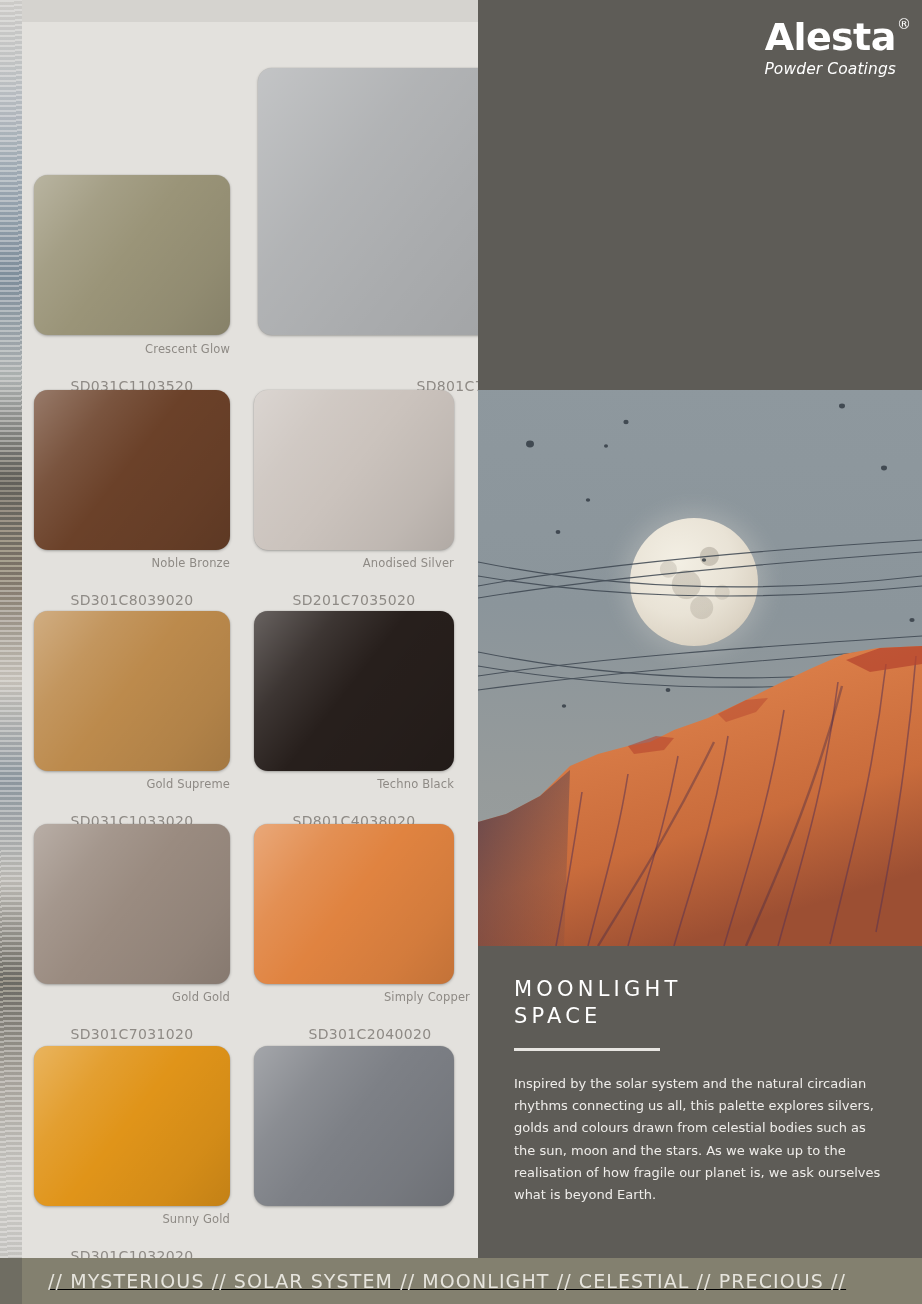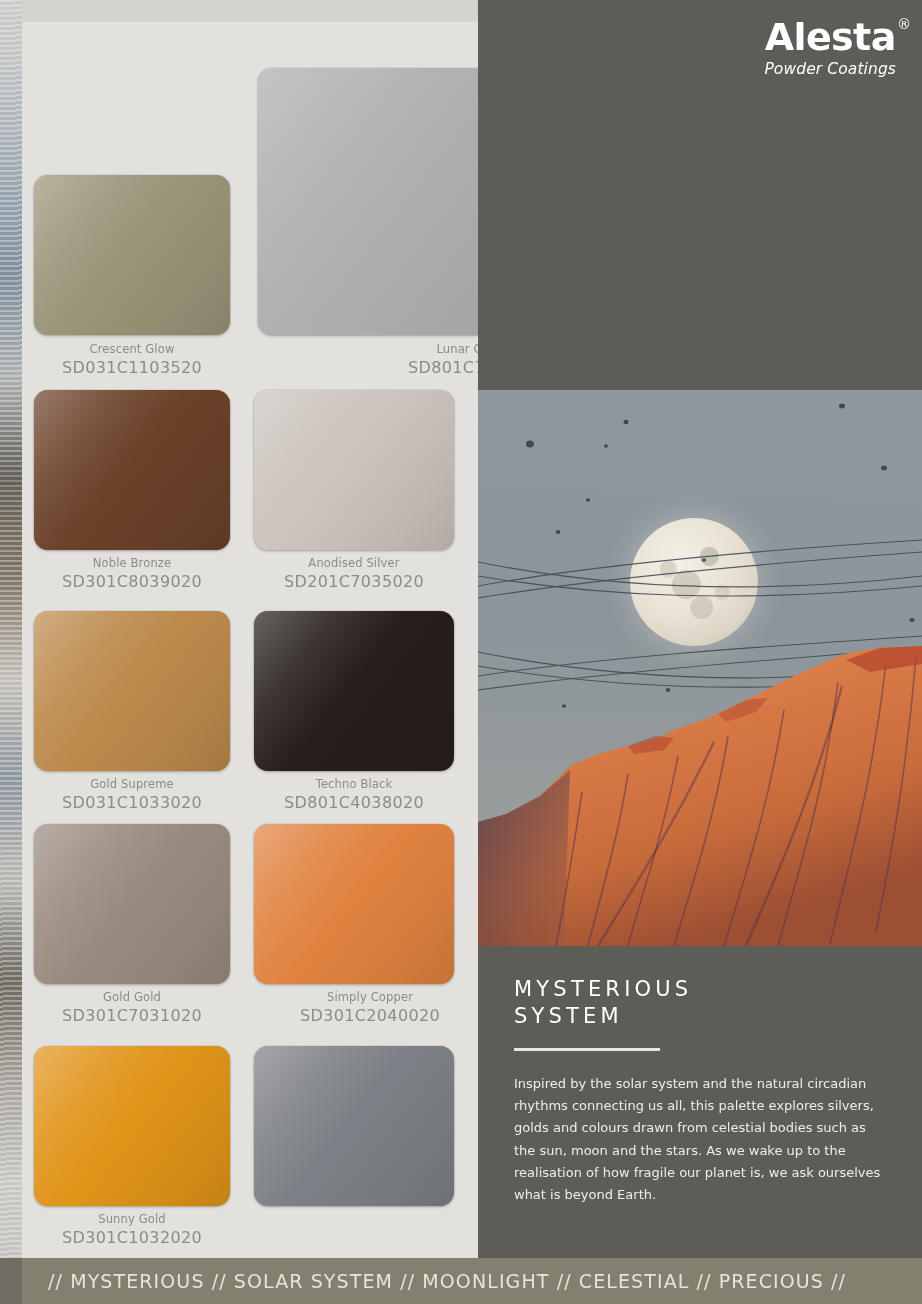--- a/index.html
+++ b/index.html
@@ -54,22 +54,22 @@
     content:""; position:absolute; inset:0; border-radius:14px;
     background:linear-gradient(128deg, rgba(255,255,255,.30) 0%,
                rgba(255,255,255,.10) 26%, rgba(255,255,255,0) 48%,
                rgba(0,0,0,.06) 78%, rgba(0,0,0,.13) 100%);
   }
 
   .caption {
     position:absolute; width:100%; text-align:center;
     color:#8e8a85; line-height:1.32;
   }
-  .caption .nm { display:block; font-size:11.5px; letter-spacing:.15px; }
-  .caption .cd { display:block; font-size:16px; letter-spacing:.35px; }
+  .caption .nm { display:block; font-size:11.5px; letter-spacing:.15px;text-align:right; }
+  .caption .cd { display:block; font-size:14px; letter-spacing:.35px;margin-top:20px; }
 
   
   .right-col{
     position:absolute; left:478px; top:0; width:444px; height:1258px;
     background:#5e5c57;
   }
 
   .brand {
     position:absolute; right:26px; top:18px; text-align:center; color:#fff;
   }
@@ -123,21 +123,21 @@
     width:146px; height:3px; background:#e8e6e2; margin:17px 0 0 36px;
   }
   .story-body{
     margin:22px 36px 0 36px; color:#efedea; font-size:13px;
     line-height:1.72;
   }
 
   
   .banner{
     position:absolute; left:0; bottom:0; width:922px; height:46px;
-    background:#83806f; display:flex; align-items:center;
+    background:#83806f; display:flex; align-items:center;text-decoration:underline;
   }
   .banner-left{
     width:22px; height:46px; background:#6f6d62;
   }
   .banner-text{
     flex:1; color:#e6e4dd; font-size:19px; letter-spacing:1.1px;
     padding-left:26px; white-space:nowrap;
   }
 </style>
 </head>
@@ -291,22 +291,22 @@
           <ellipse cx="226" cy="170" rx="2.2" ry="1.8"></ellipse>
           <ellipse cx="190" cy="300" rx="2.4" ry="2"></ellipse>
           <ellipse cx="86" cy="316" rx="2.2" ry="1.8"></ellipse>
           <ellipse cx="434" cy="230" rx="2.6" ry="2.1"></ellipse>
         </g>
       </svg>
     </div>
 
     <div class="story">
       <div class="story-title">
-        <span>MYSTERIOUS</span><br>
-        <span>SYSTEM</span>
+        <span>MOONLIGHT</span><br>
+        <span>SPACE</span>
       </div>
       <div class="rule"></div>
       <p class="story-body">Inspired by the solar system and the natural circadian rhythms connecting us all, this palette explores silvers, golds and colours drawn from celestial bodies such as the sun, moon and the stars. As we wake up to the realisation of how fragile our planet is, we ask ourselves what is beyond Earth.</p>
     </div>
   </div>
 
   <div class="banner">
     <div class="banner-left"></div>
     <div class="banner-text">// MYSTERIOUS // SOLAR SYSTEM // MOONLIGHT // CELESTIAL // PRECIOUS //</div>
   </div>

